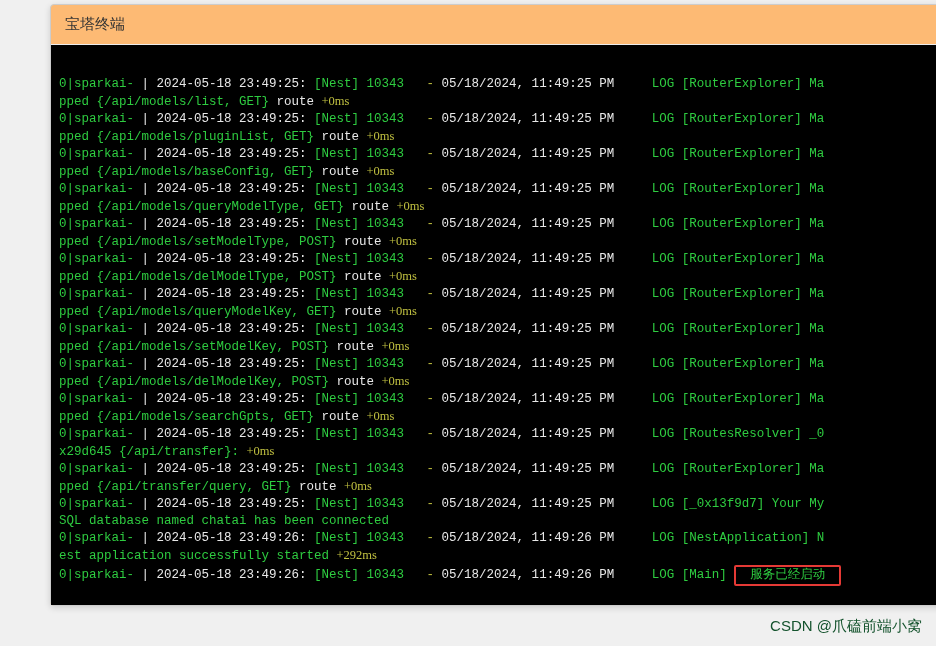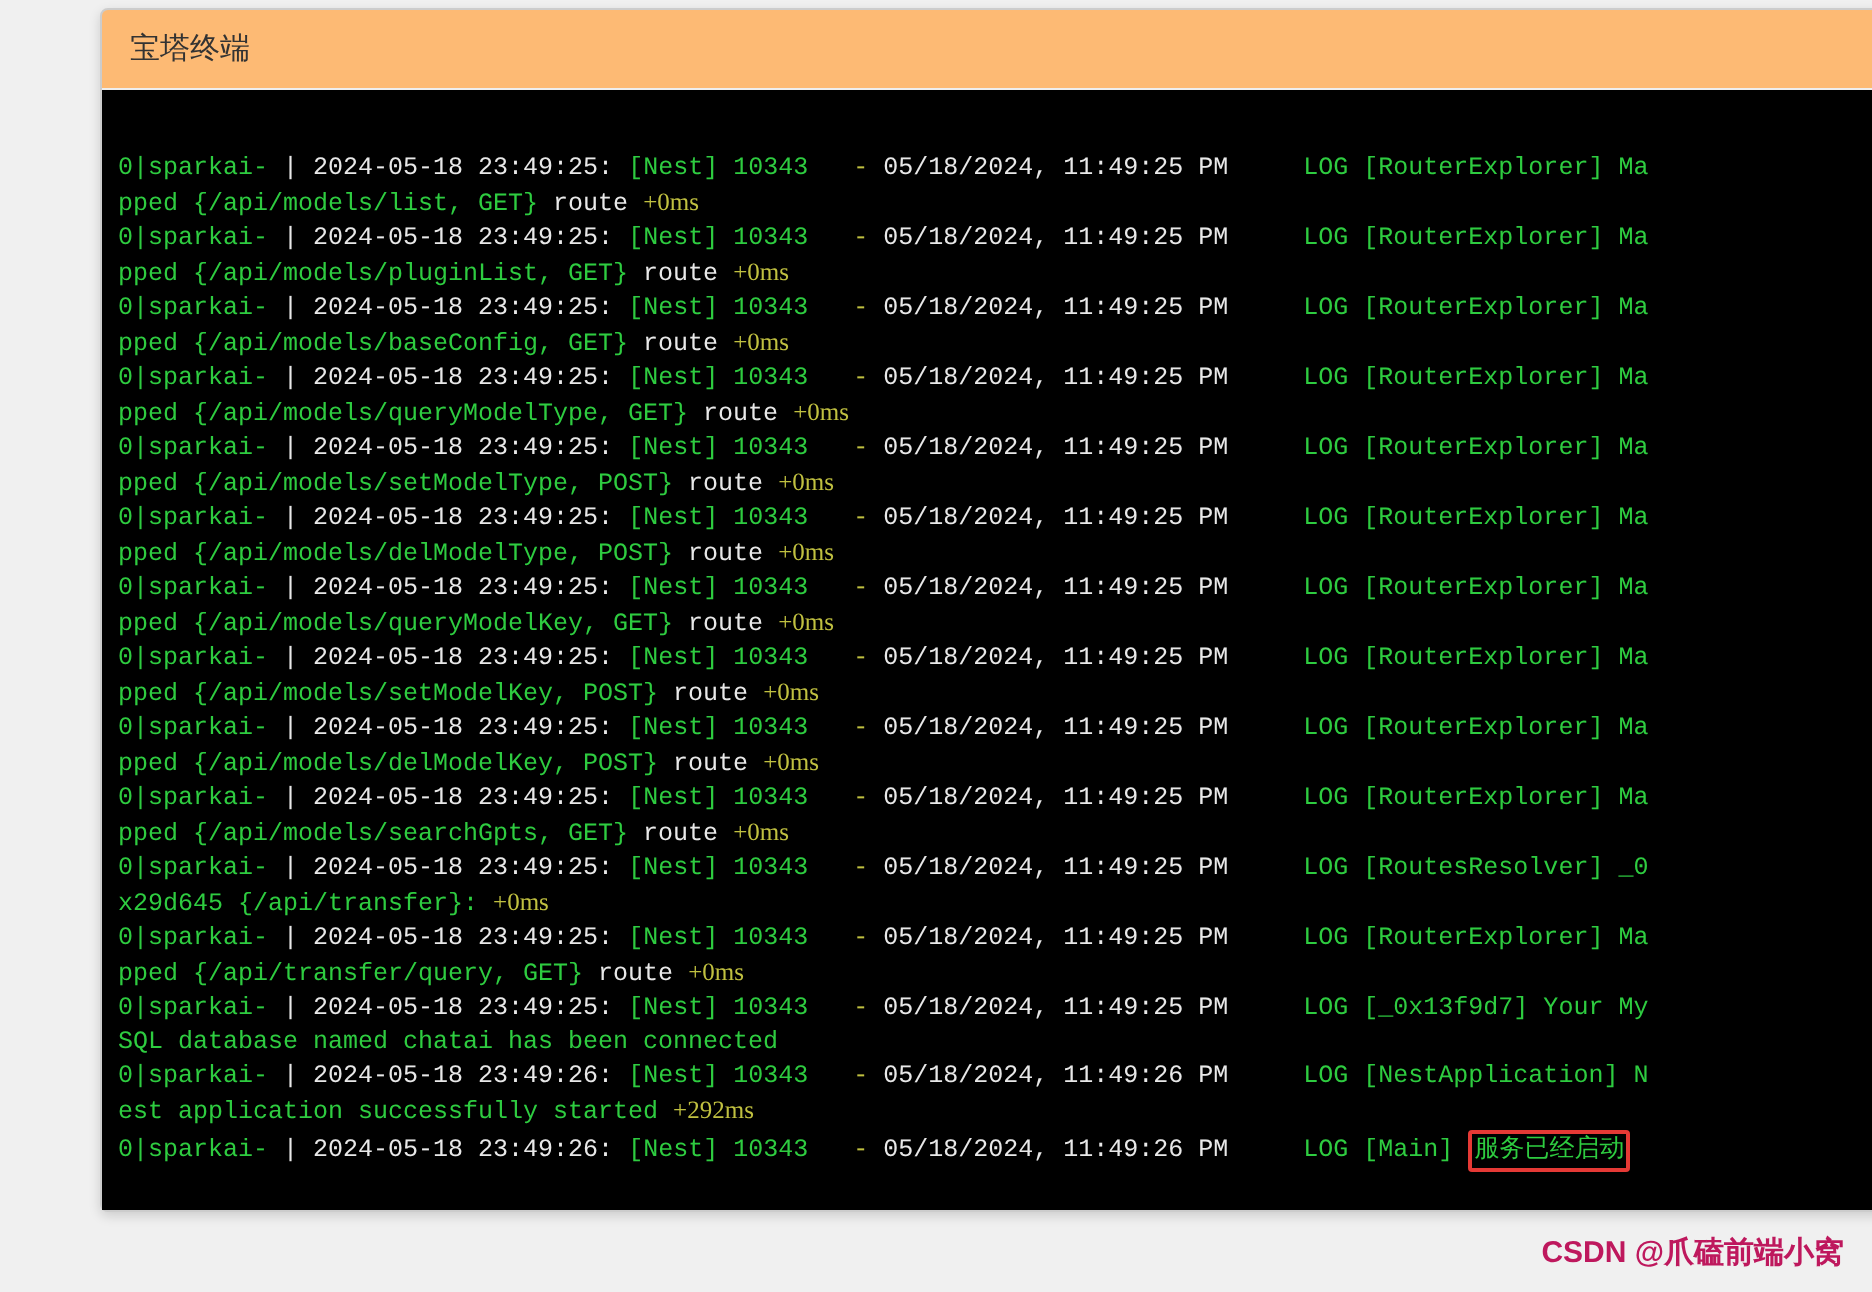--- a/index.html
+++ b/index.html
@@ -57,32 +57,31 @@
   }
   .hdr  { color: #808080; }
   .grn  { color: #2ecc40; }
   .ylw  { color: #c0c040; font-family: Liberation Serif, serif; }
   .wht  { color: #e8e8e8; }
   .dash { color: #c0c040; }
   .highlight-box {
     display: inline-block;
     border: 2px solid #e53935;
     border-radius: 2px;
-    padding: 0 1px;
+    padding: 0 14px;
     color: #2ecc40;
   }
   .log-line { white-space: pre; }
   .watermark {
     position: absolute;
     right: 14px;
     bottom: 10px;
-    color: #be185d;
+    color: #14532d;
     font-family: "Microsoft YaHei", Arial, sans-serif;
     font-size: 15px;
-    font-weight: bold;
   }
 </style>
 </head>
 <body>
 
 <div class="window">
   <div class="titlebar">
     <span>宝塔终端</span>
   </div>
   <div class="close-btn">

